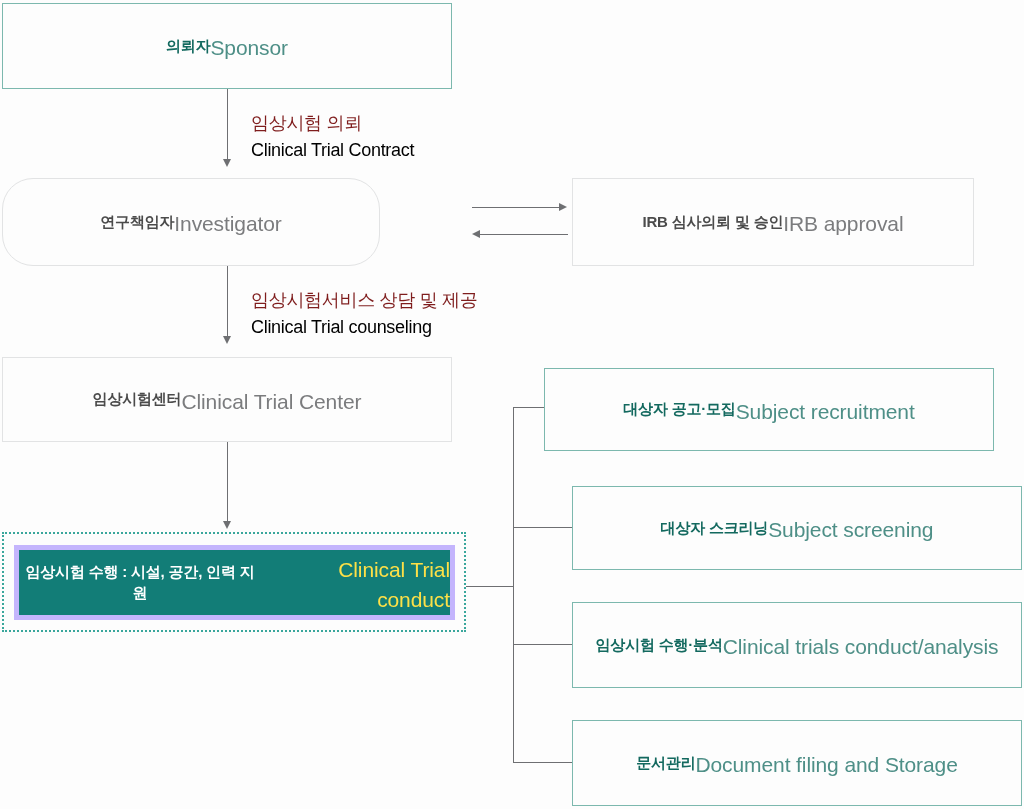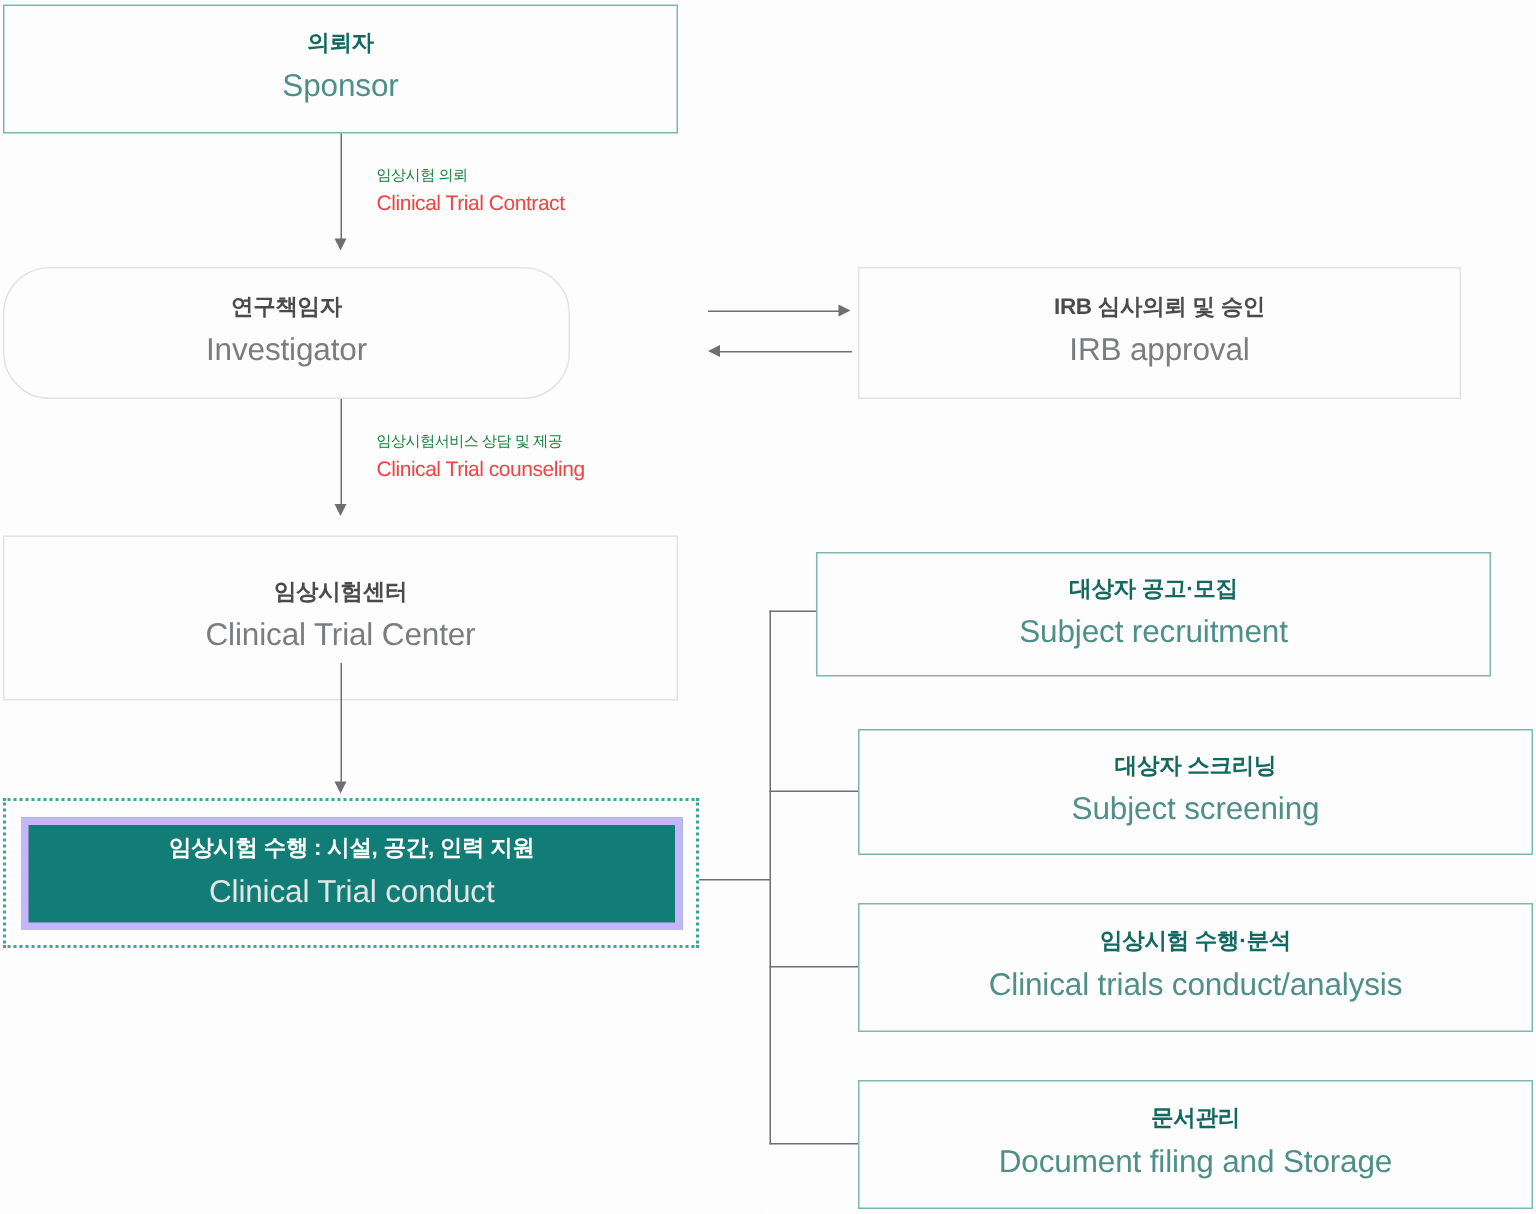--- a/index.html
+++ b/index.html
@@ -18,21 +18,21 @@
     height: 809px;
     background: #fdfdfd;
     overflow: hidden;
   }
 
   
   .node {
     position: absolute;
     box-sizing: border-box;
     display: flex;
-    flex-direction: column;
+    flex-direction: row;
     align-items: center;
     justify-content: center;
     text-align: center;
     background: #fdfdfd;
   }
   .node .ko {
     font-weight: bold;
     font-size: 15px;
     letter-spacing: -0.2px;
     line-height: 1.35;
@@ -58,21 +58,21 @@
   }
   .node.gray-outline .ko { color: #4b4b4b; }
   .node.gray-outline .en { color: #7b7c7e; }
 
   
   .node.teal-fill {
     background: #127d77;
     border: 5px solid #c4b5fd;
   }
   .node.teal-fill .ko { color: #ffffff; }
-  .node.teal-fill .en { color: #e5e5e5; }
+  .node.teal-fill .en { color: #fde047; text-align: right; }
 
   
   .dotted-frame {
     position: absolute;
     box-sizing: border-box;
     border: 2px dotted #3aa79c;
     background: transparent;
     pointer-events: none;
   }
 
@@ -111,28 +111,28 @@
 
   
   .edge-label {
     position: absolute;
     text-align: left;
     line-height: 1.5;
     white-space: nowrap;
   }
   .edge-label .ko {
     display: block;
-    font-size: 10px;
-    color: #15803d;
+    font-size: 18px;
+    color: #7f1d1d;
     letter-spacing: -0.3px;
   }
   .edge-label .en {
     display: block;
-    font-size: 14px;
-    color: #ef4444;
+    font-size: 18px;
+    color: #000000;
     letter-spacing: -0.3px;
   }
 </style>
 </head>
 <body>
 
 <div id="canvas">
 
   <div class="node teal-outline" style="left:2px; top:3px; width:450px; height:86px;">
     <span class="ko">의뢰자</span>
@@ -162,21 +162,21 @@
     <span class="en">IRB approval</span>
   </div>
 
   <div class="vline" style="left:227px; top:266px; height:73px;"></div>
   <div class="arrow-down" style="left:222.5px; top:336px;"></div>
   <div class="edge-label" style="left:251px; top:287px;">
     <span class="ko">임상시험서비스 상담 및 제공</span>
     <span class="en">Clinical Trial counseling</span>
   </div>
 
-  <div class="node gray-outline" style="left:2px; top:357px; width:450px; height:110px;">
+  <div class="node gray-outline" style="left:2px; top:357px; width:450px; height:85px;">
     <span class="ko">임상시험센터</span>
     <span class="en">Clinical Trial Center</span>
   </div>
 
   <div class="vline" style="left:227px; top:442px; height:82px;"></div>
   <div class="arrow-down" style="left:222.5px; top:521px;"></div>
 
   <div class="dotted-frame" style="left:2px; top:532px; width:464px; height:100px;"></div>
   <div class="node teal-fill" style="left:14px; top:545px; width:441px; height:75px;">
     <span class="ko">임상시험 수행 : 시설, 공간, 인력 지원</span>

